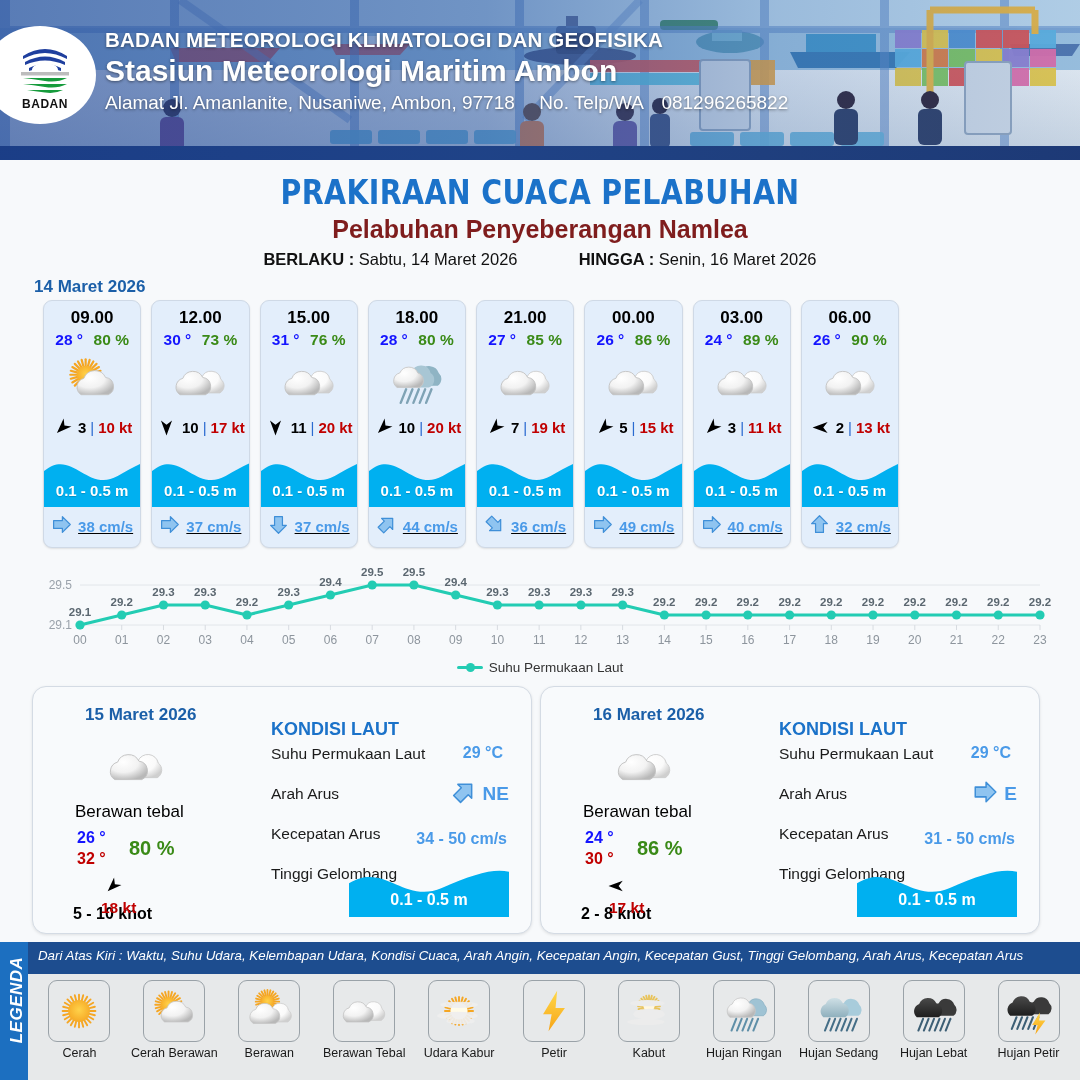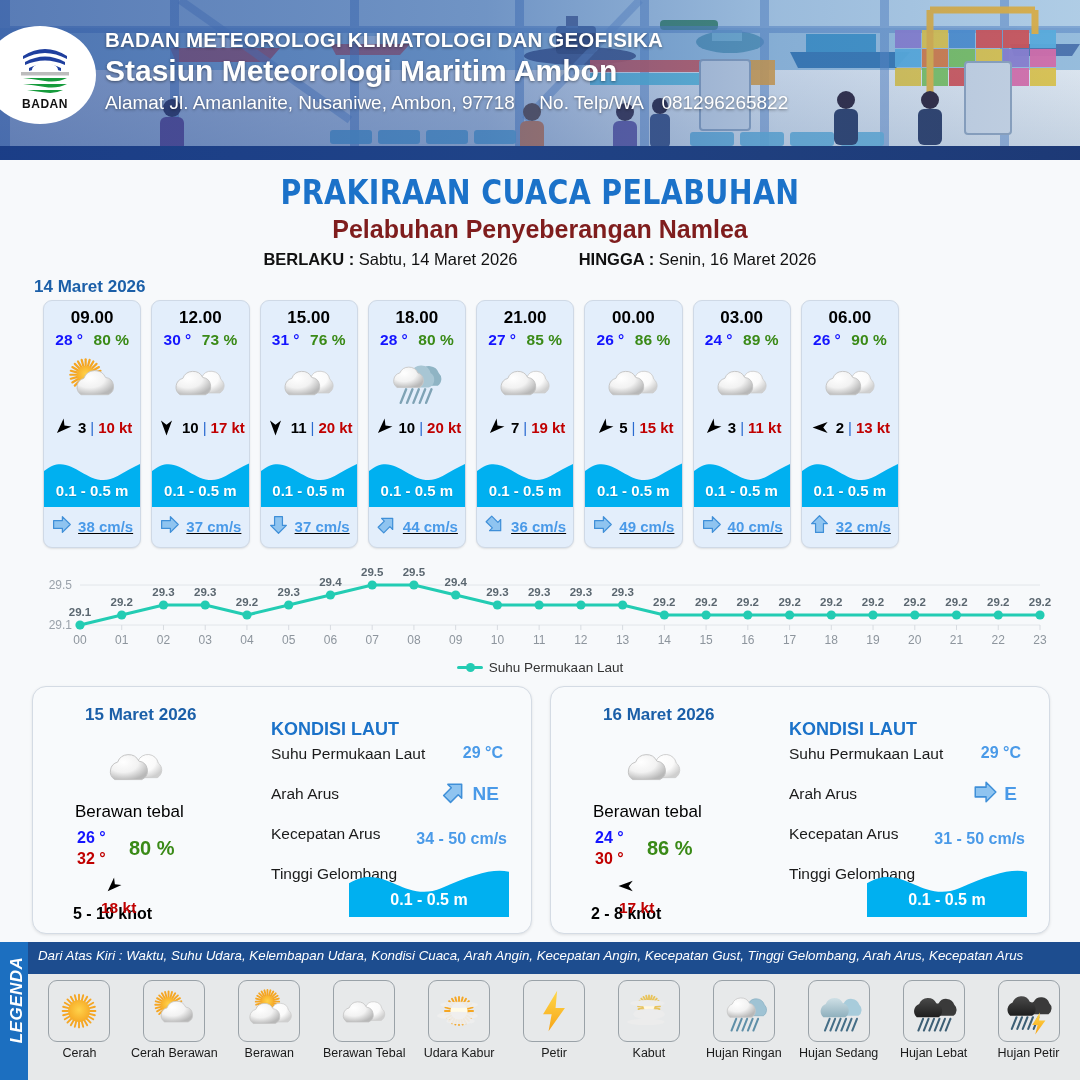--- a/index.html
+++ b/index.html
@@ -72,38 +72,38 @@
   
   #chart-panel { position:absolute; left:28px; top:558px; width:1024px; height:125px; }
   #chart-svg { display:block; }
   #chart-legend { display:flex; align-items:center; justify-content:center; gap:6px; margin-top:2px; }
   #chart-legend .lg-line { width:26px; height:3px; background:#23ccb3; border-radius:2px; position:relative;}
   #chart-legend .lg-line::after{ content:""; position:absolute; left:9px; top:-3.5px; width:9px; height:9px;
        background:#23ccb3; border-radius:50%; }
   #chart-legend .lg-txt { font-size:13.5px; color:#333; }
 
   
-  #day-panels { position:absolute; left:32px; top:686px; width:1018px; display:flex; gap:18px; }
+  #day-panels { position:absolute; left:32px; top:686px; width:1018px; display:flex; gap:8px; }
   .dpanel { width:500px; height:248px; background:#f8fafc; border:1px solid #d4dbe4;
             border-radius:14px; position:relative; box-shadow:0 1px 3px rgba(0,0,0,.10); }
   .dp-date { position:absolute; left:52px; top:18px; font-size:17px; font-weight:bold; color:#1b5fa8; }
   .dp-icon { position:absolute; left:72px; top:48px; }
   .dp-cond { position:absolute; left:42px; top:115px; font-size:17px; color:#000; }
   .dp-tmin { position:absolute; left:44px; top:142px; font-size:16px; font-weight:bold; color:#1414ff;}
   .dp-tmax { position:absolute; left:44px; top:163px; font-size:16px; font-weight:bold; color:#c00000;}
   .dp-hum  { position:absolute; left:96px; top:150px; font-size:20px; font-weight:bold; color:#3a8a17;}
   .dp-wind { position:absolute; left:40px; top:190px; display:flex; align-items:center; gap:6px;
              font-size:16px; font-weight:bold; color:#000;flex-direction:column;}
   .dp-gust { position:absolute; left:68px; top:212px; font-size:15.5px; font-weight:bold; color:#c00000;}
 
   .dp-kl { position:absolute; left:238px; top:32px; font-size:18px; font-weight:bold; color:#1b72c9;}
   .dp-lbl { position:absolute; left:238px; font-size:15.5px; color:#1a1a1a;}
   .dp-l1 { top:58px;} .dp-l2 { top:98px;} .dp-l3 { top:138px;} .dp-l4 { top:178px;}
   .dp-sst { position:absolute; right:28px; top:57px; font-size:16px; font-weight:bold; color:#4a9ae8;}
-  .dp-cdir { position:absolute; right:32px; top:92px; display:flex; align-items:center; gap:6px;}
+  .dp-cdir { position:absolute; right:22px; top:92px; display:flex; align-items:center; gap:6px;}
   .dp-cdir .cd-txt { font-size:19px; font-weight:bold; color:#4a9ae8;}
   .dp-cspd { position:absolute; right:24px; top:143px; font-size:16px; font-weight:bold; color:#4a9ae8;}
   .dp-wave { position:absolute; right:22px; bottom:16px; width:160px; height:58px;}
   .dp-wave svg { position:absolute; left:0; bottom:0;}
   .dp-wave .wv-t { position:absolute; left:0; right:0; bottom:8px; text-align:center; color:#fff;
                    font-size:16px; font-weight:bold;}
 
   
   #legend { position:absolute; left:0; top:942px; width:1080px; height:138px; background:#1d4d8f; }
   #legend-bar { position:absolute; left:0; top:0; width:28px; height:138px; background:#1c6fc0; }

